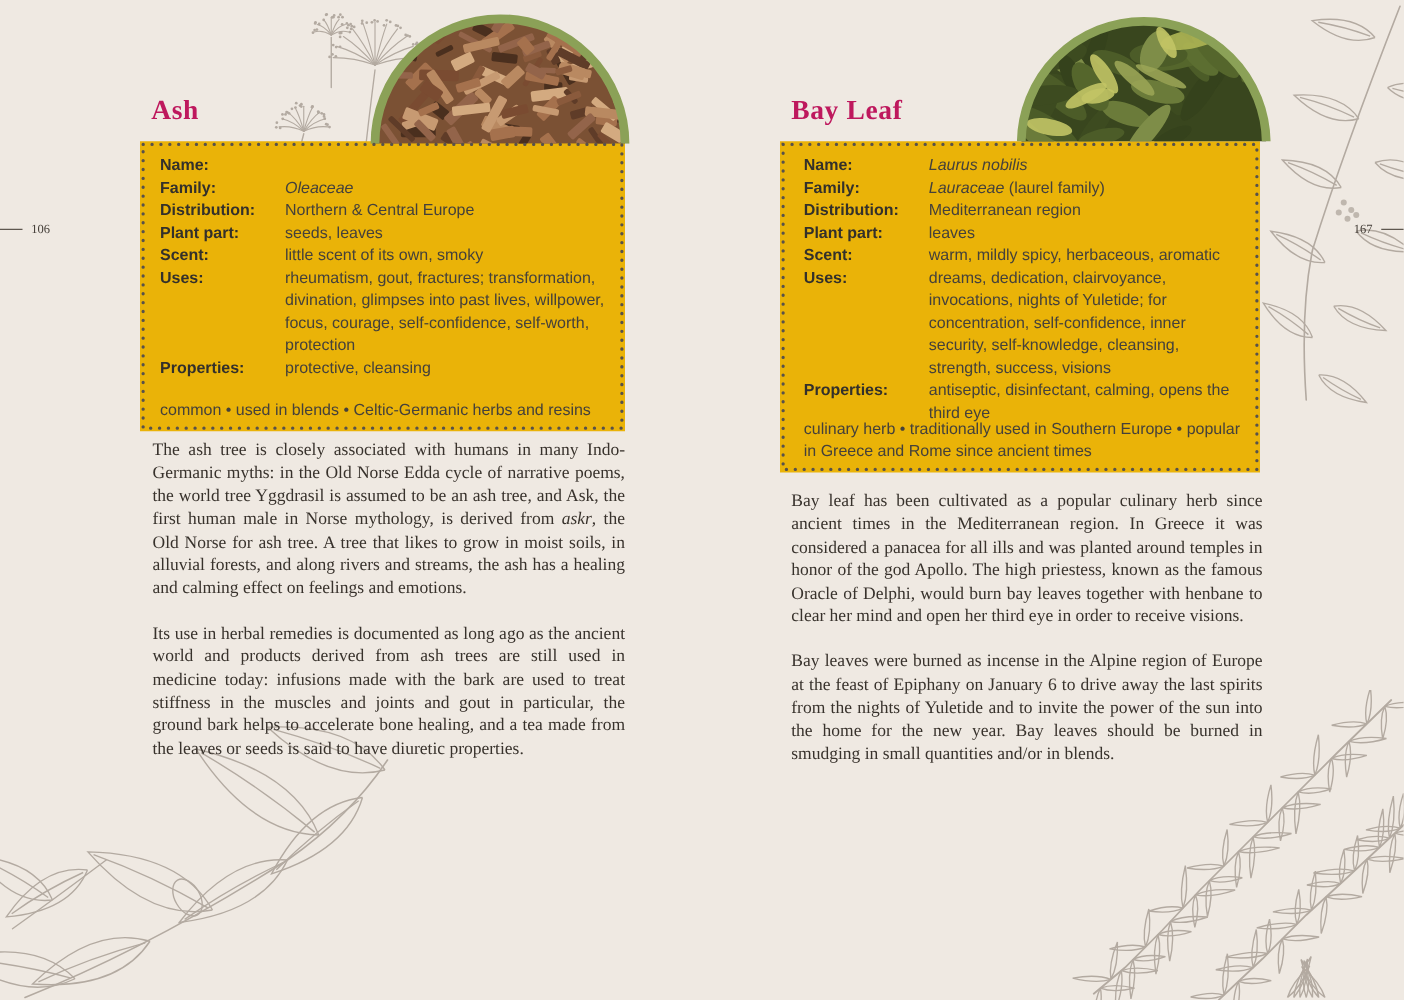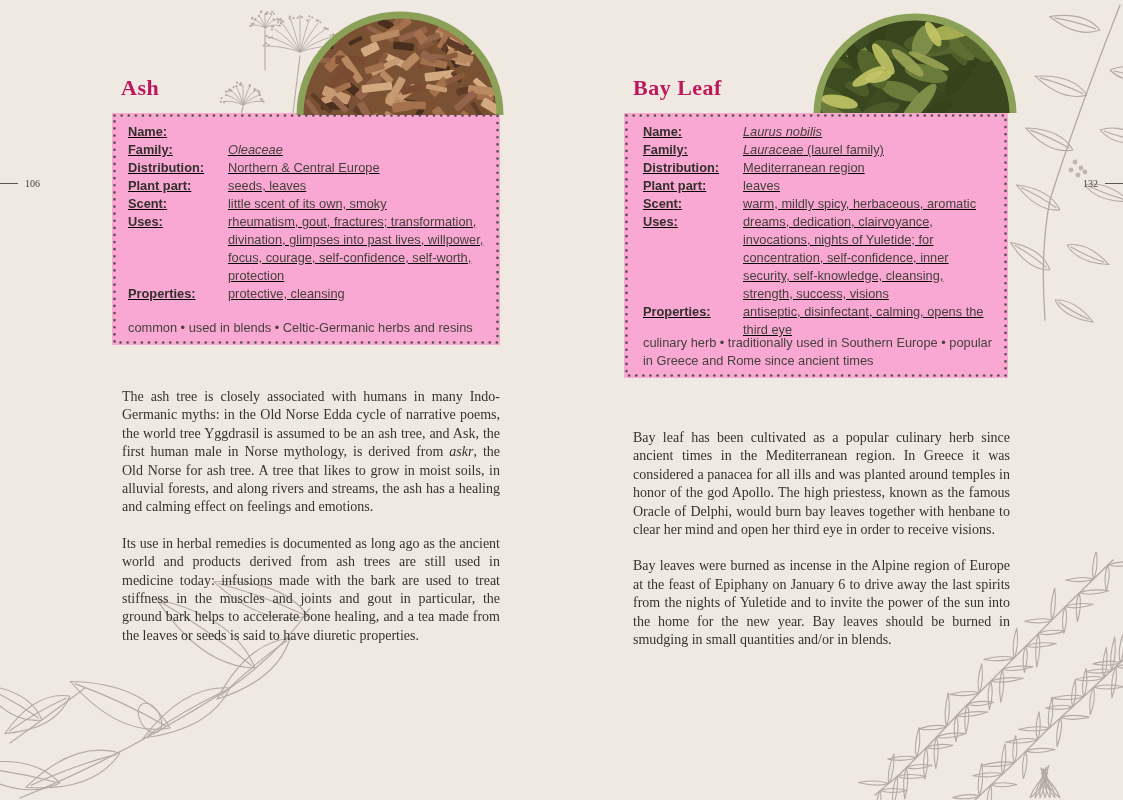--- a/index.html
+++ b/index.html
@@ -29,21 +29,21 @@
   
   .pagenum{
     position:absolute;top:178px;z-index:2;display:flex;align-items:center;gap:7px;
     font-family:"Liberation Serif",serif;font-size:10px;color:#443E38;
   }
   #pagenum-left{left:0;}
   #pagenum-right{right:0;}
   .pagenum .rule{display:inline-block;width:18px;height:0;border-top:1.3px solid #5E574F;}
 
   
-  .infobox{position:absolute;background:#f9a8d4;z-index:1;text-decoration:underline;}
+  .infobox{position:absolute;background:#eab308;z-index:1;}
   #box-left {left:112px;top:113px;width:388px;height:232px;}
   #box-right{left:624px;top:113px;width:384px;height:265px;}
   .fields{padding:10px 14px 0 16px;}
   #box-right .fields{padding-left:19px;}
   .frow{display:grid;grid-template-columns:100px 1fr;font-size:12.8px;line-height:18px;color:#45413B;}
   .flbl{font-weight:700;color:#33302B;}
   .fval i{font-style:italic;}
   .footnote{
     position:absolute;left:16px;right:14px;bottom:8px;
     font-size:12.8px;line-height:18px;color:#45413B;
@@ -57,21 +57,21 @@
 
   
   .dots{position:absolute;z-index:3;pointer-events:none;}
   #dots-left {left:112px;top:113px;}
   #dots-right{left:624px;top:113px;}
 
   
   .bodytext{
     position:absolute;z-index:2;
     font-family:"Liberation Serif",serif;font-size:14px;line-height:18.4px;
-    color:#38322C;text-align:justify;margin-top:36px;
+    color:#38322C;text-align:justify;
   }
   #body-left {left:122px;top:352px;width:378px;}
   #body-right{left:633px;top:393px;width:377px;}
   .bodytext p{margin:0 0 18px 0;}
   .bodytext i{font-style:italic;}
 </style>
 </head>
 <body>
 
 <div class="spread">
@@ -340,21 +340,21 @@
       <path d="M0 0 Q 11.533326785890386 -4 30.350859962869436 0 Q 11.533326785890386 4 0 0" fill="none" stroke="#B3AAA1" stroke-width="1.1" transform="translate(205 246) rotate(-103)"></path>
       <path d="M0 0 Q 12.745342490747571 -4 33.5403749756515 0 Q 12.745342490747571 4 0 0" fill="none" stroke="#B3AAA1" stroke-width="1.1" transform="translate(210 246) rotate(-115)"></path>
       <path d="M0 0 Q 11.786469897413626 -4 31.017026045825332 0 Q 11.786469897413626 4 0 0" fill="none" stroke="#B3AAA1" stroke-width="1.1" transform="translate(215 246) rotate(-127)"></path>
     </svg>
 
   <div id="pagenum-left" class="pagenum">
     <span class="rule"></span>
     <span>106</span>
   </div>
   <div id="pagenum-right" class="pagenum">
-    <span>132</span>
+    <span>167</span>
     <span class="rule"></span>
   </div>
 
   <h1 id="title-left" class="title">Ash</h1>
   <h1 id="title-right" class="title">Bay Leaf</h1>
 
   <div id="box-left" class="infobox">
     <div class="fields" id="fields-left">
         <div class="frow">
           <span class="flbl">Name:</span>

